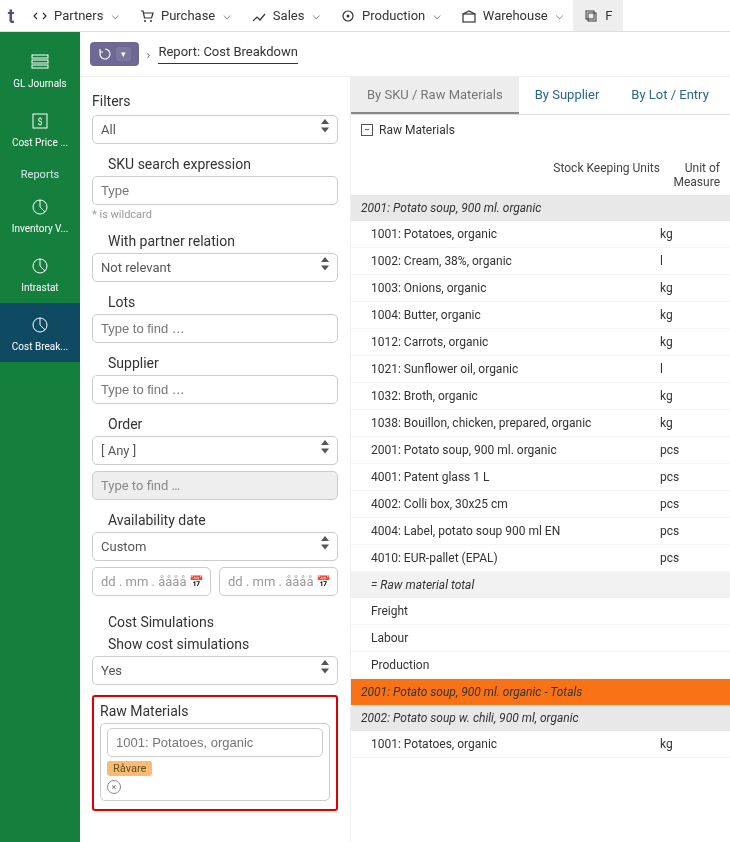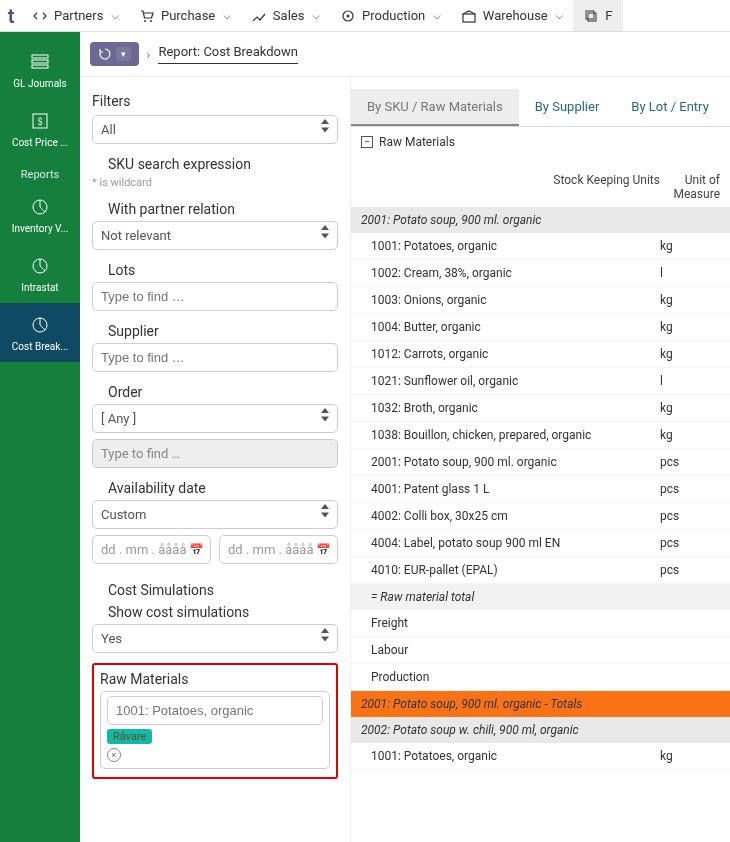--- a/index.html
+++ b/index.html
@@ -45,27 +45,27 @@
   .filters .select::after { content:""; position:absolute; right:8px; top:50%; transform:translateY(-50%); width:0; height:0; border-left:4px solid transparent; border-right:4px solid transparent; border-top:5px solid #555; }
   .filters .select::before { content:""; position:absolute; right:8px; top:50%; transform:translateY(-11px); width:0; height:0; border-left:4px solid transparent; border-right:4px solid transparent; border-bottom:5px solid #555; }
   .hint { font-size:11px; color:#999; margin-top:3px; }
   .disabled-input { background:#eee; color:#888; width:100%; padding:6px 8px; border:1px solid #ccc; border-radius:5px; font-size:13px; margin-top:6px;}
   .date-row { display:flex; gap:8px; margin-top:6px; }
   .dateinput { position:relative; }
   .dateinput .cal { position:absolute; right:6px; top:50%; transform:translateY(-50%); font-size:12px; color:#888;}
   .highlight-box { border:2px solid #d00; border-radius:3px; padding:6px 6px 8px; margin-top:10px; }
   .tag-input-wrap { border:1px solid #ccc; border-radius:5px; padding:4px 6px 6px; }
   .tag-input-wrap input { border:none; outline:none; width:100%; font-size:13px; color:#999; padding:2px 0;}
-  .tag { display:inline-flex; align-items:center; background:#14b8a6; color:#5a5420; font-size:11px; padding:1px 6px; border-radius:3px; margin-top:4px;}
+  .tag { display:inline-flex; align-items:center; background:#fdba74; color:#5a5420; font-size:11px; padding:1px 6px; border-radius:3px; margin-top:4px;}
   .tag-close { margin-top:4px; display:inline-block; width:14px; height:14px; border:1px solid #888; border-radius:50%; font-size:9px; text-align:center; line-height:12px; color:#666; cursor:pointer; }
 
   
   .report { flex:1; display:flex; flex-direction:column; border-left:1px solid #eee; overflow:hidden; }
   .tabs { display:flex; border-bottom:1px solid #ddd; }
-  .tab { padding:10px 16px; font-size:13px; color:#2a6785; cursor:pointer;margin-top:12px; }
+  .tab { padding:10px 16px; font-size:13px; color:#2a6785; cursor:pointer; }
   .tab.active { background:#ededed; color:#777; border-bottom:2px solid #888; }
   .raw-toggle { display:flex; align-items:center; padding:8px 10px; font-size:12px; }
   .raw-toggle .box { width:12px; height:12px; border:1px solid #555; margin-right:6px; display:flex; align-items:center; justify-content:center; font-size:10px; line-height:10px;}
   .table-head { display:flex; padding:16px 10px 6px; font-size:12px; color:#444;text-align:right; }
   .col-sku { flex:1; }
   .col-uom { width:60px; }
   .scroll { flex:1; overflow-y:auto; }
   .group-header { background:#e8e8e8; padding:6px 10px; font-size:12px; font-style:italic; color:#333; }
   .row { display:flex; padding:6px 10px 6px 20px; font-size:12px; border-bottom:1px solid #f4f4f4;}
   .row .col-sku { flex:1; }
@@ -203,20 +203,21 @@
       <span class="crumb-sep">›</span>
       <span class="crumb-title">Report: Cost Breakdown</span>
     </div>
 
     <div class="content">
       <div class="filters">
         <h4>Filters</h4>
         <div class="select"><span>All</span></div>
 
         <span class="label">SKU search expression</span>
+        <input type="text" placeholder="Type" style="">
         <div class="hint">* is wildcard</div>
 
         <span class="label">With partner relation</span>
         <div class="select"><span>Not relevant</span></div>
 
         <span class="label">Lots</span>
         <input type="text" placeholder="Type to find …" style="">
 
         <span class="label">Supplier</span>
         <input type="text" placeholder="Type to find …" style="">

